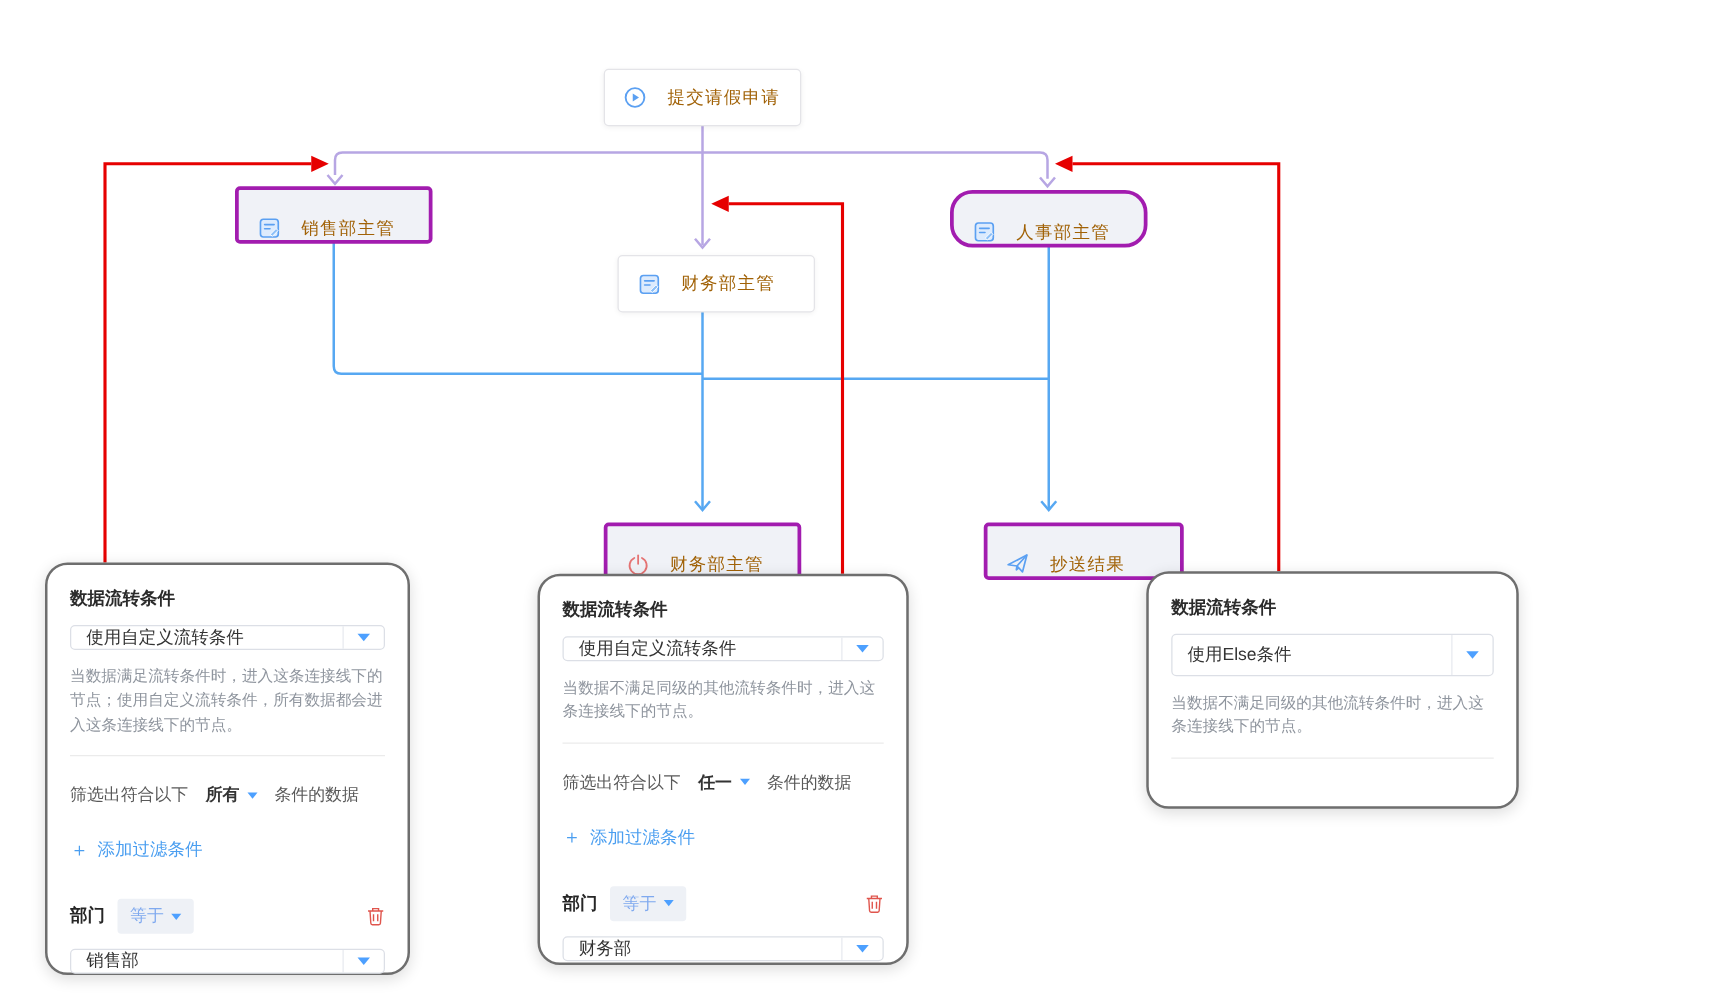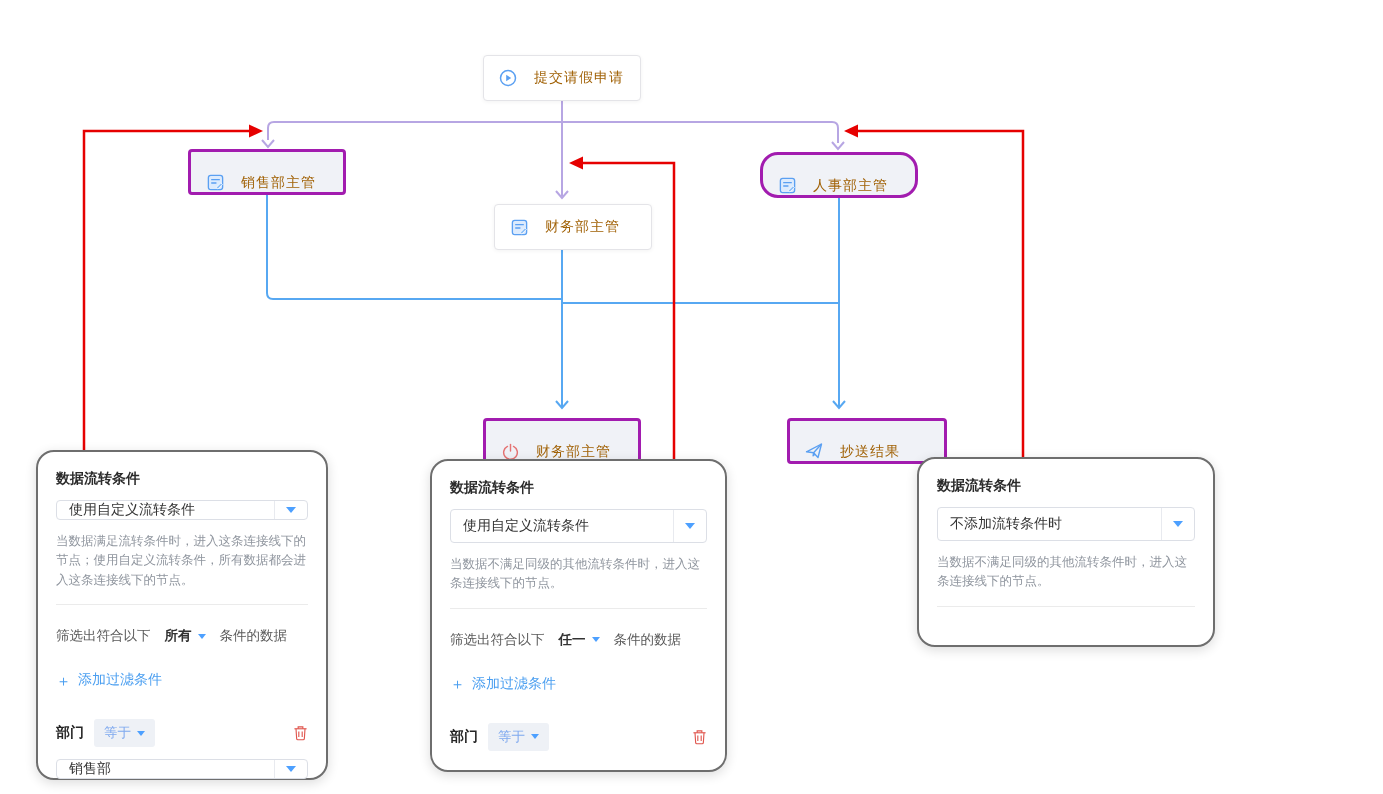--- a/index.html
+++ b/index.html
@@ -237,26 +237,32 @@
       <span class="trash">
         <svg viewBox="0 0 16 17" width="15" height="16" fill="none" stroke="#e0554d" stroke-width="1.2">
           <line x1="1.5" y1="4" x2="14.5" y2="4"></line>
           <path d="M5.5 4 V2 H10.5 V4"></path>
           <path d="M3.2 4 L3.9 14.5 A1.3 1.3 0 0 0 5.2 15.7 H10.8 A1.3 1.3 0 0 0 12.1 14.5 L12.8 4"></path>
           <line x1="6.2" y1="6.8" x2="6.2" y2="12.8"></line>
           <line x1="9.8" y1="6.8" x2="9.8" y2="12.8"></line>
         </svg>
       </span>
     </div>
+    <div class="select">
+      <span class="sel-text">财务部</span>
+      <span class="sel-caret">
+          <i class="caret"></i>
+        </span>
+    </div>
   </div>
 
   <div class="panel panel-3">
     <div class="p-title">数据流转条件</div>
     <div class="select">
-      <span class="sel-text">不添加流转条件时</span>
+      <span class="sel-text">使用Else条件</span>
       <span class="sel-caret">
           <i class="caret"></i>
         </span>
     </div>
     <div class="p-desc">当数据不满足同级的其他流转条件时，进入这条连接线下的节点。</div>
     <hr class="p-div">
   </div>
 
 </div>
 

